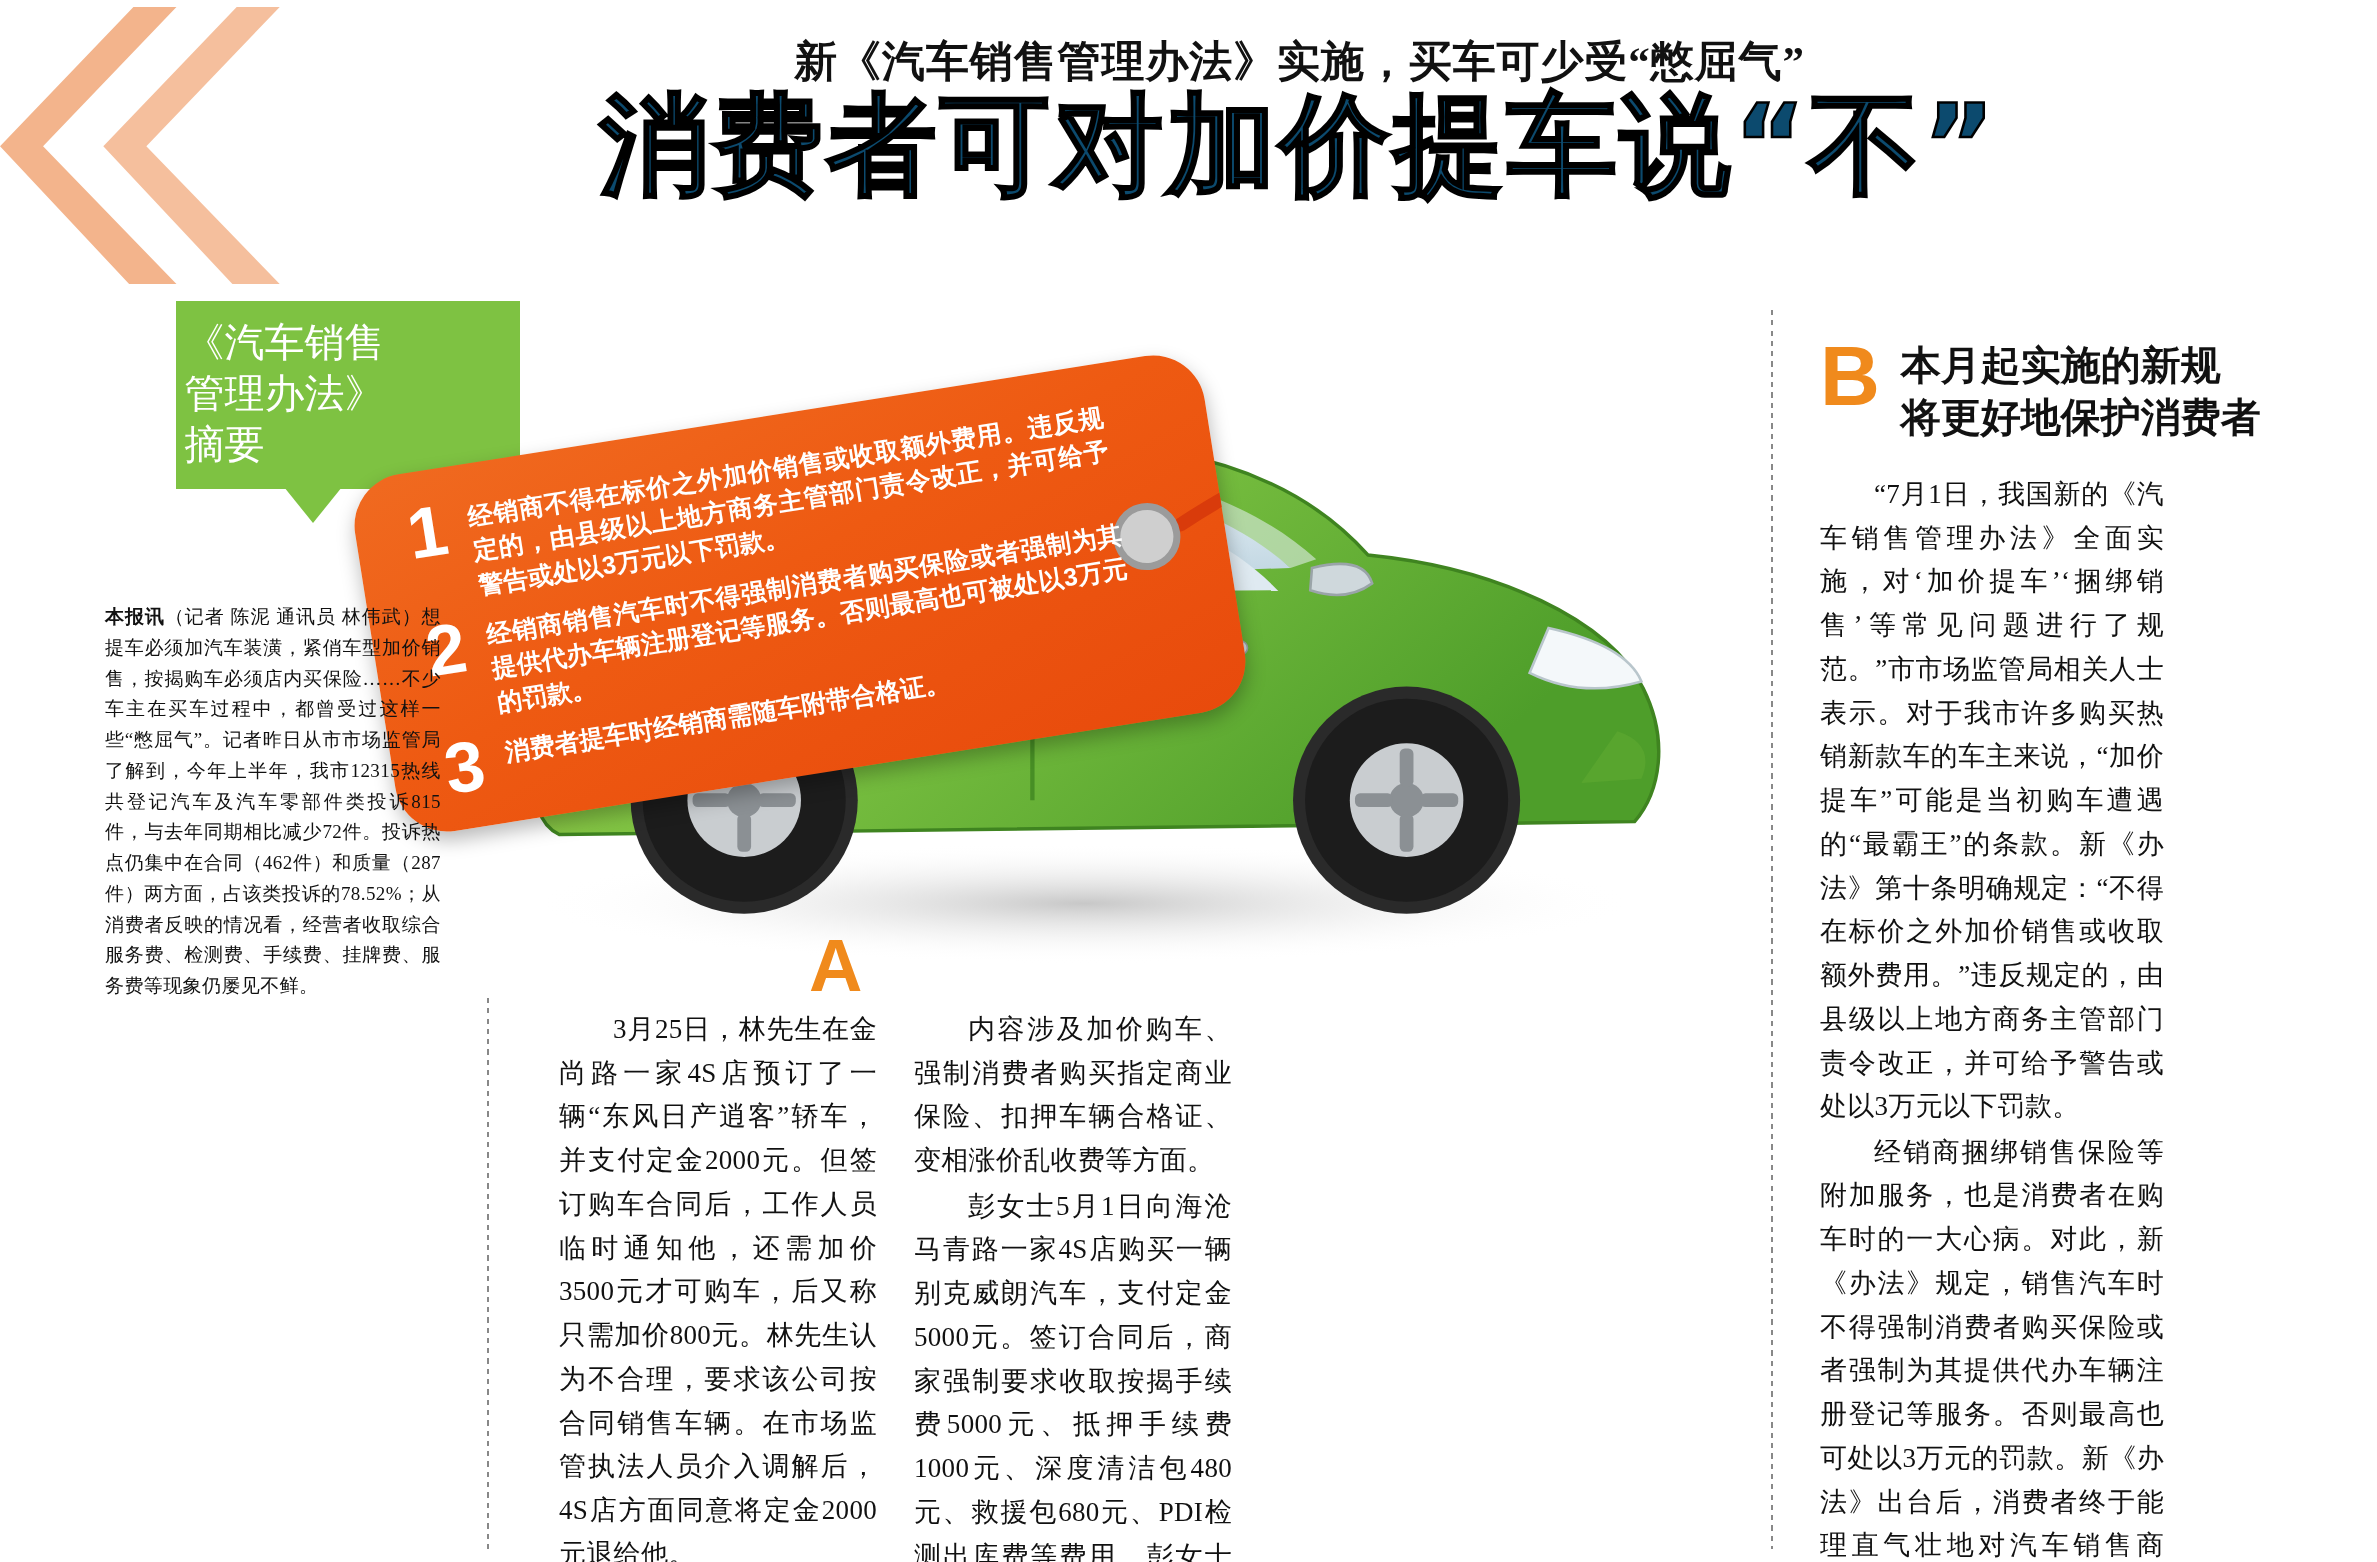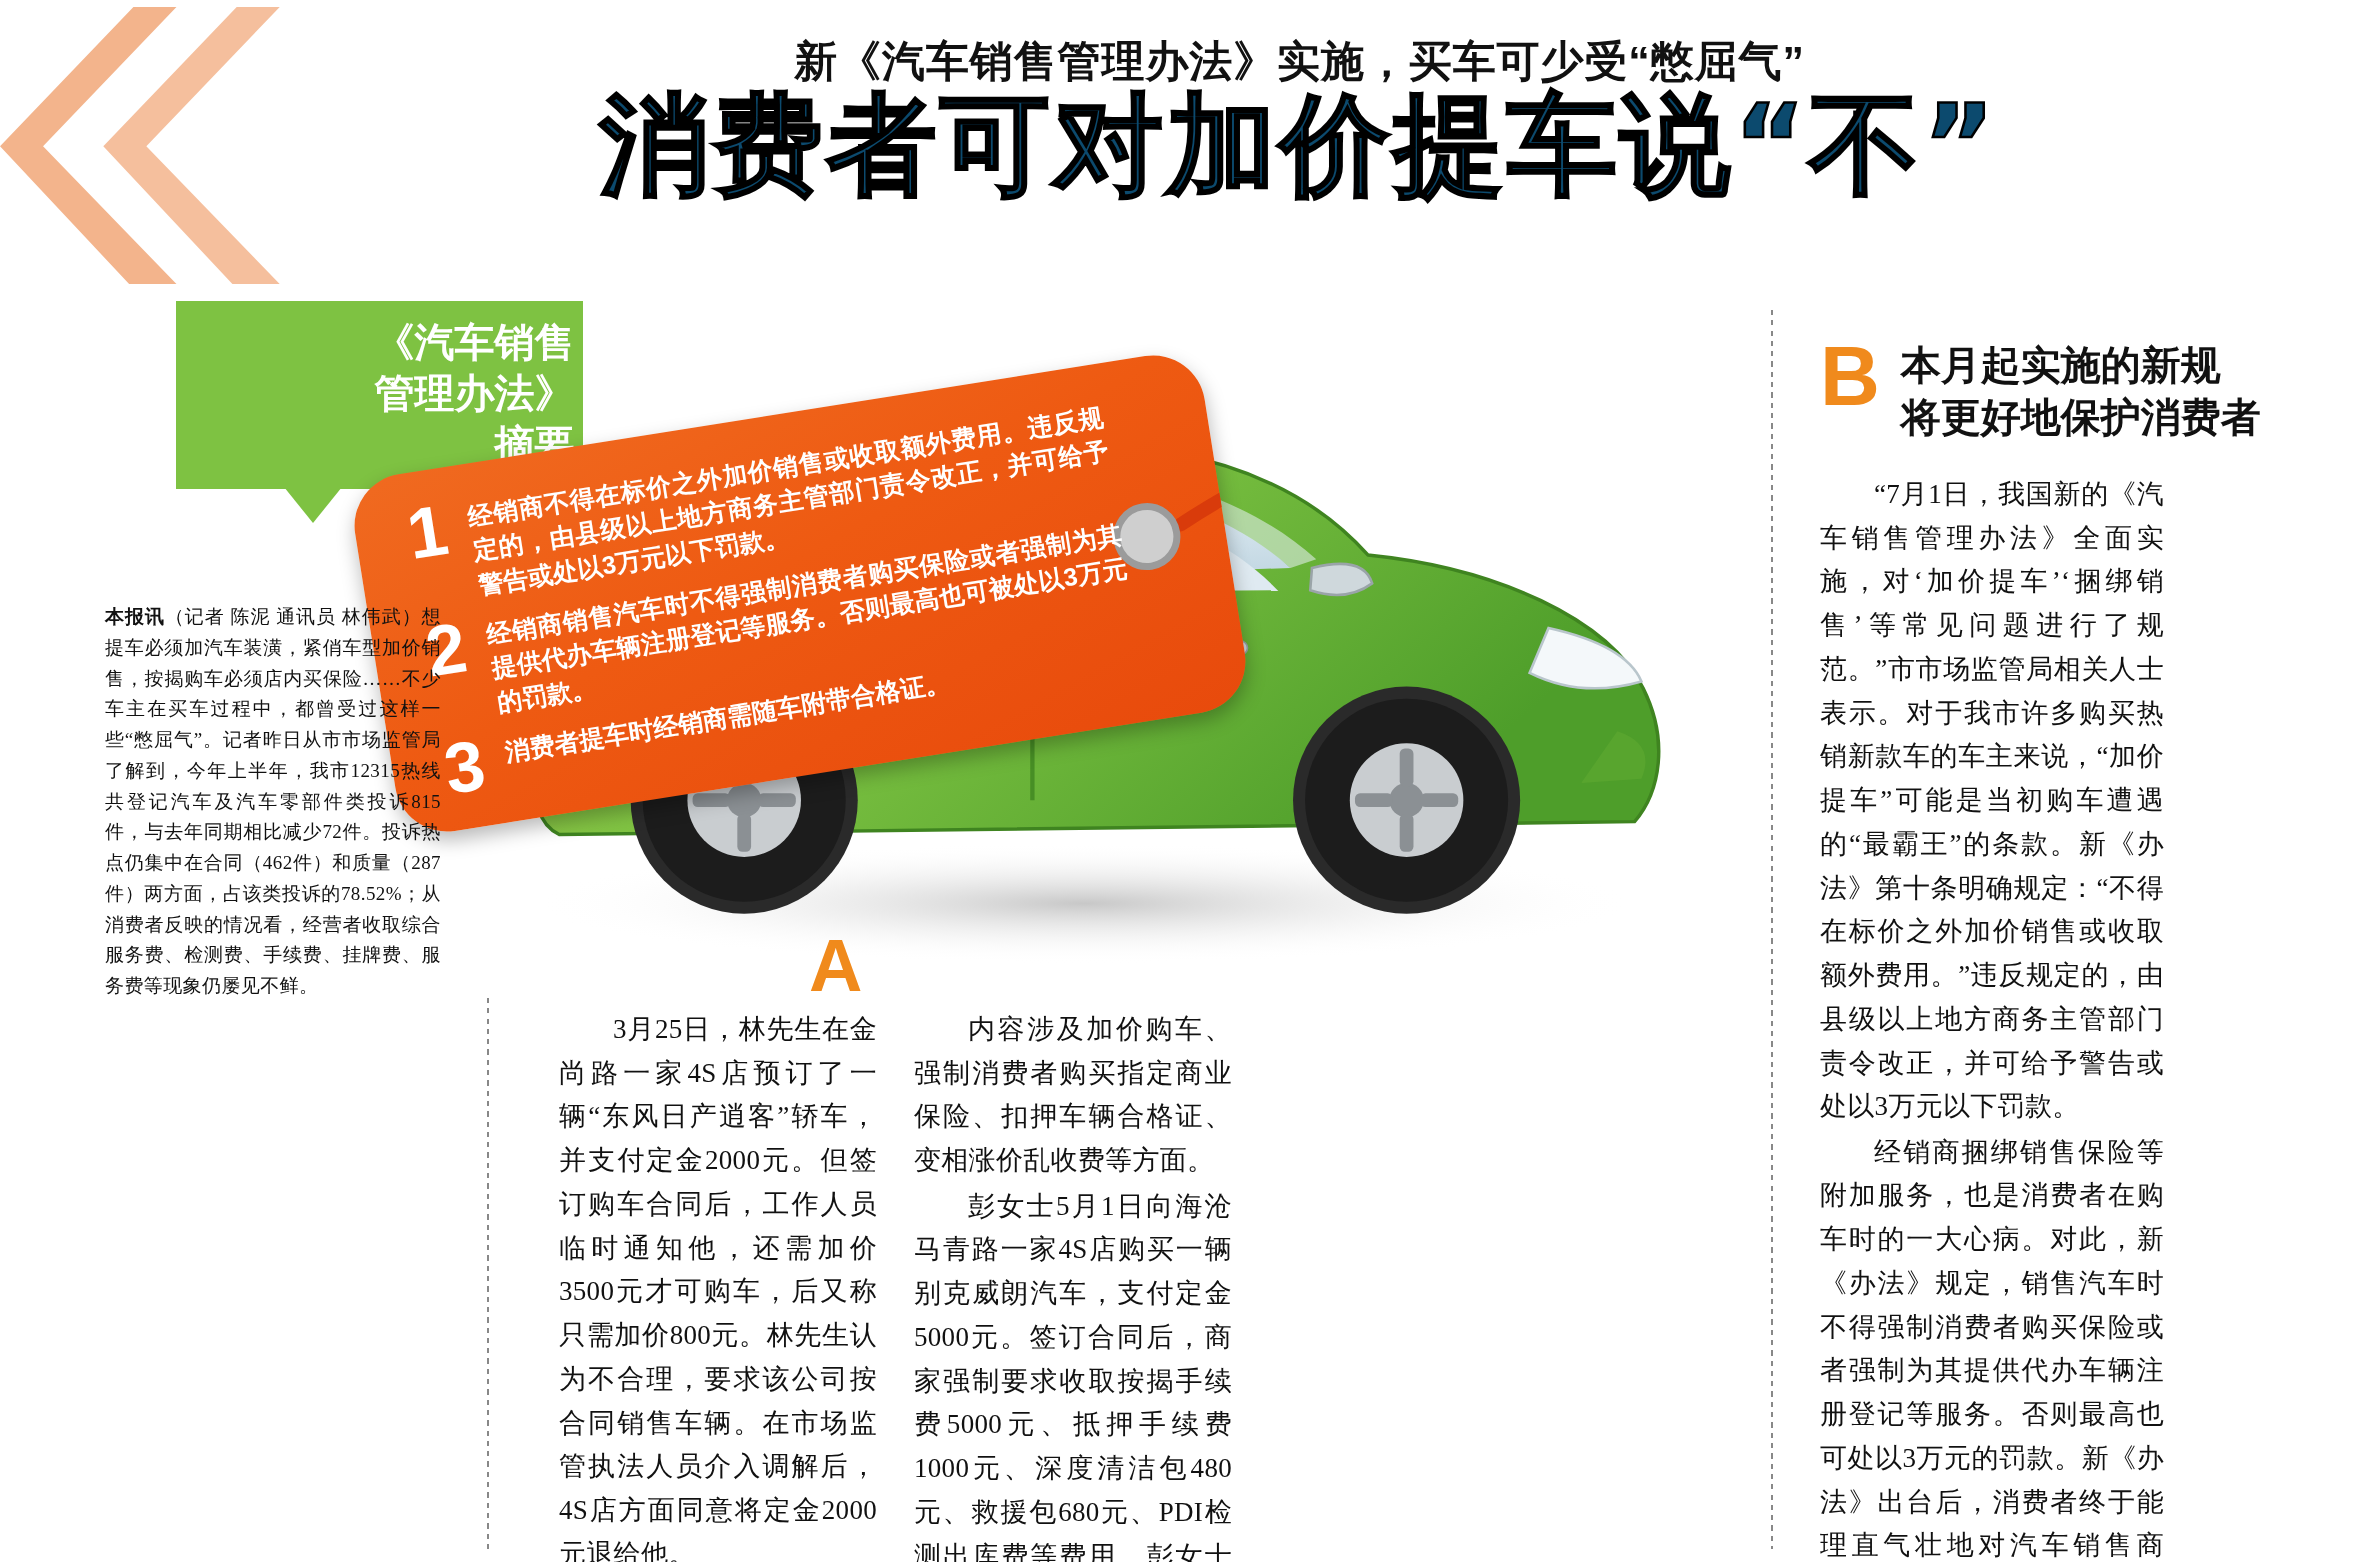--- a/index.html
+++ b/index.html
@@ -26,21 +26,21 @@
     pointer-events: none;
   }
 
   
   .kicker {
     position: absolute;
     left: 482px;
     top: 33px;
     width: 1635px;
     text-align: center;
-    font-family: Liberation Sans, sans-serif;
+    font-family: Liberation Serif, serif;
     font-weight: bold;
     font-size: 43px;
     letter-spacing: 0.9px;
     color: #111;
   }
   .headline {
     position: absolute;
     left: 258px;
     top: 90px;
     width: 2082px;
@@ -52,26 +52,26 @@
     letter-spacing: 3.4px;
     color: #0c4a6e;
     -webkit-text-stroke: 2.6px #000;
   }
 
   
   .flag {
     position: absolute;
     left: 176px;
     top: 301px;
-    width: 407px;
+    width: 344px;
     background: #7ec242;
     color: #fff;
-    text-align: right;
-    font-family: "Liberation Sans", "DejaVu Sans", sans-serif;
-    font-weight: bold;
+    text-align: left;
+    font-family: "Liberation Sans", "DejaVu Sans", sans-serif;
+    font-weight: normal;
     font-size: 40px;
     line-height: 1.28;
     padding: 15.5px 8.6px 19px 8.6px;
     box-sizing: border-box;
   }
   .flag-tail {
     position: absolute;
     left: 284px;
     top: 487px;
     width: 0;

